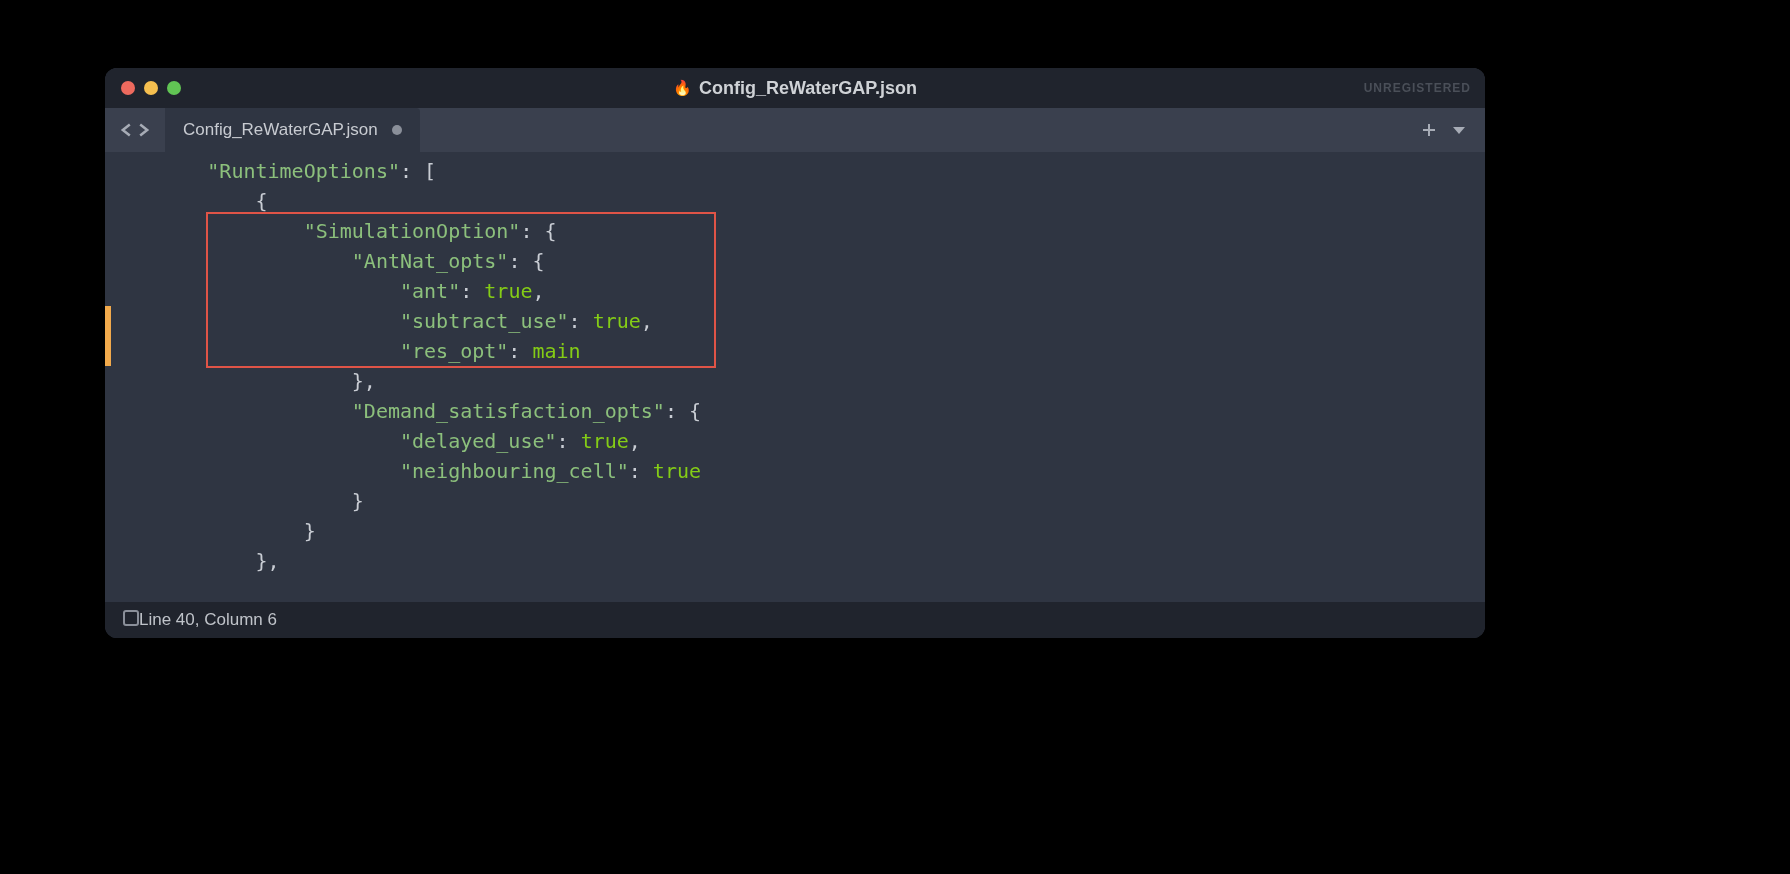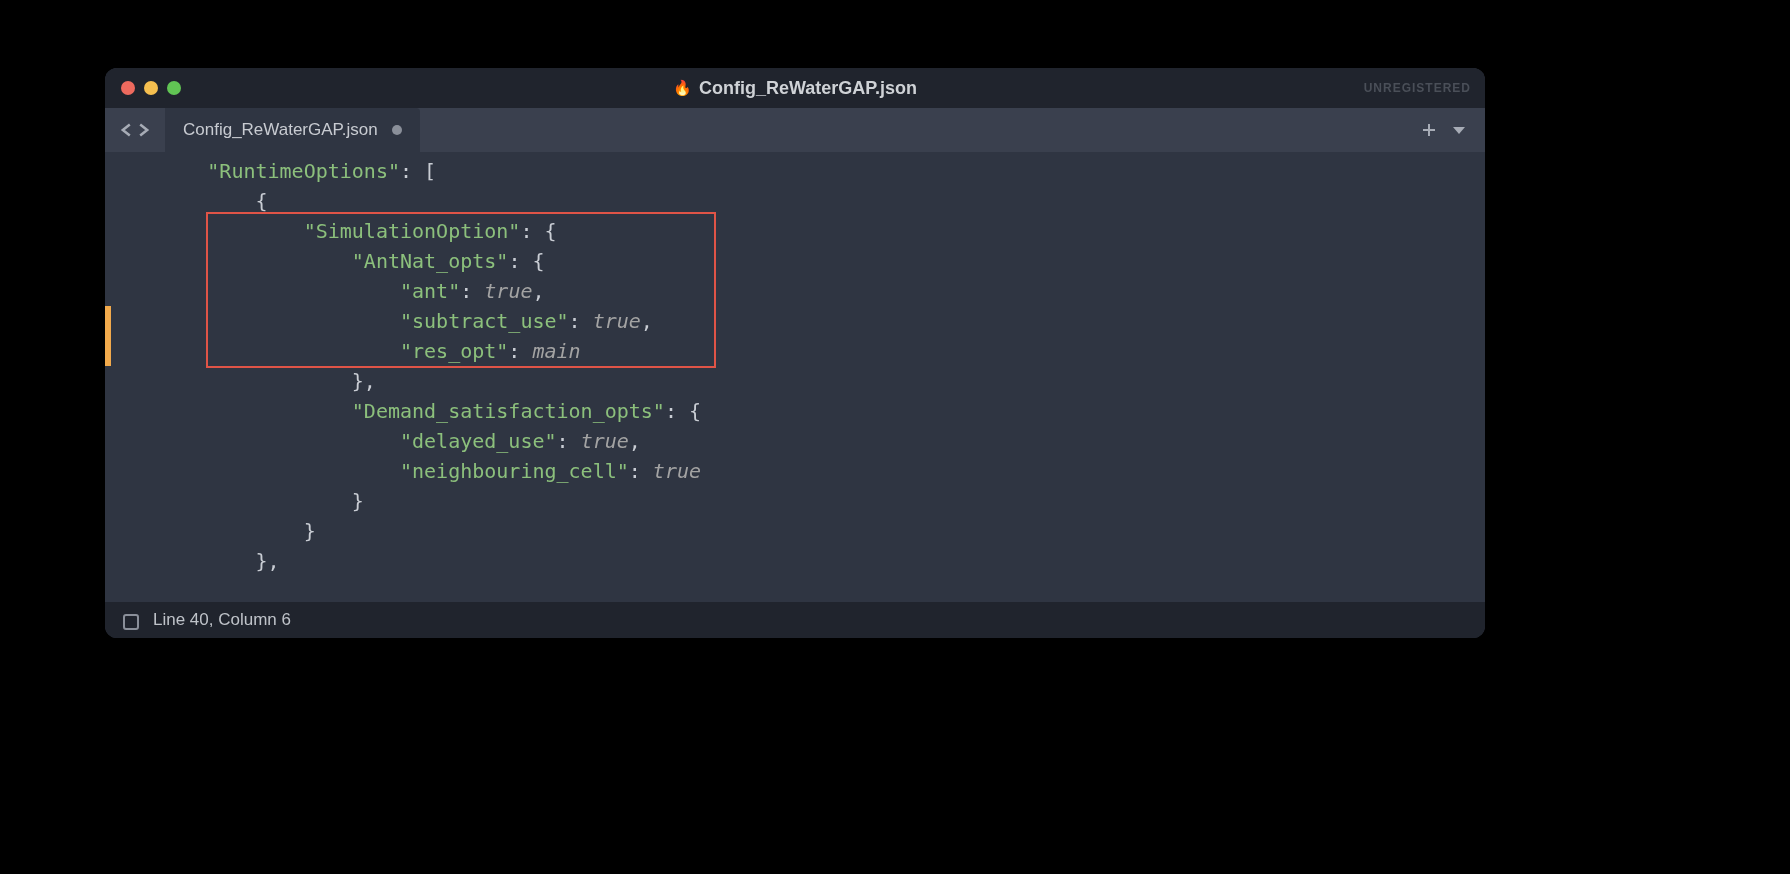--- a/index.html
+++ b/index.html
@@ -136,38 +136,38 @@
     flex-shrink: 0;
     position: relative;
   }
   .mark {
     position: absolute;
     left: 0; width: 6px;
     background: #f2aa4c;
   }
   .tok-key { color: #8cc07c; }
   .tok-punc { color: #c9cdd4; }
-  .tok-bool { color: #a3a3a3; font-style: italic; }
+  .tok-bool { color: #84cc16; }
   .highlight-box {
     position: absolute;
     border: 2px solid #e05447;
     pointer-events: none;
   }
 
   .statusbar {
     height: 36px;
     background: #20242d;
     display: flex;
     align-items: center;
     color: #bfc3c9;
     font-size: 17px;
     padding: 0 18px;
     flex-shrink: 0;
   }
-  .sb-left { display: flex; align-items: flex-end; gap: 14px; }
+  .sb-left { display: flex; align-items: flex-start; }
   .sb-ic {
     width: 16px; height: 16px;
     border: 2px solid #8a8f99; border-radius: 3px;
   }
   .sb-right {
     margin-left: auto;
     display: flex;
     align-items: center;
     gap: 48px;
   }

